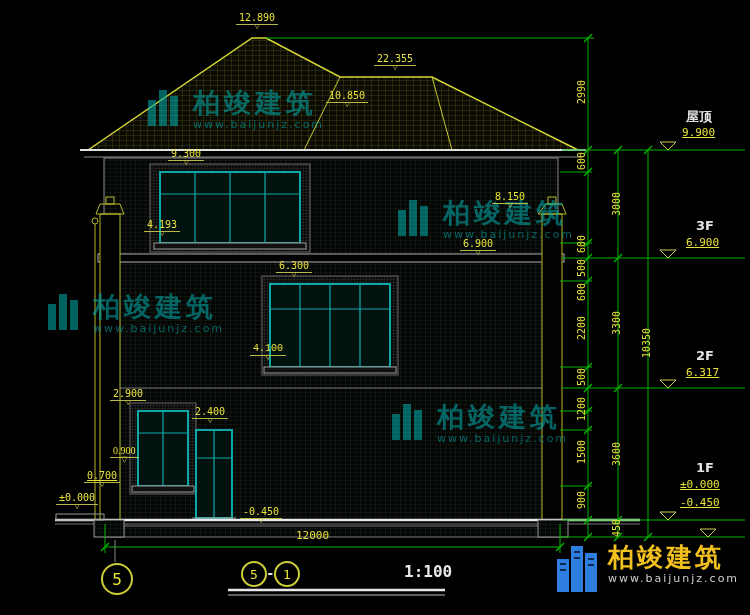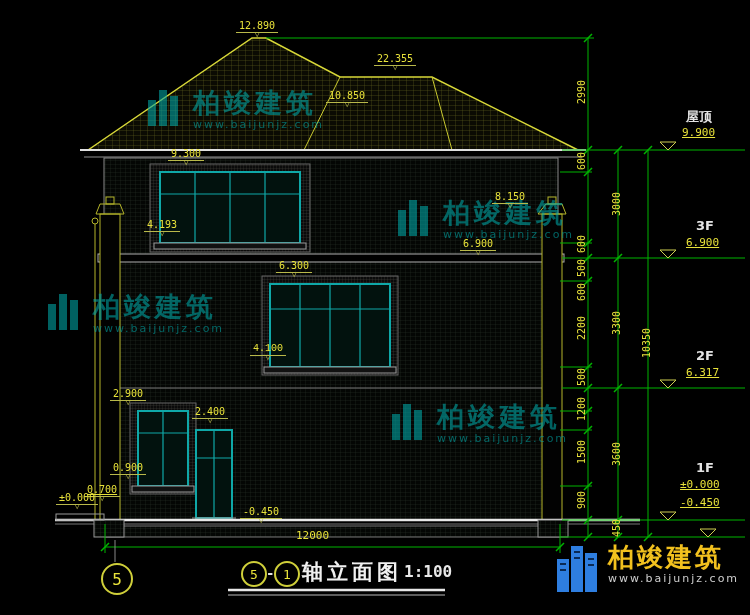--- a/index.html
+++ b/index.html
@@ -194,33 +194,33 @@
       <rect x="13" y="2" width="8" height="36" fill="#00a8a8"></rect>
       <rect x="24" y="8" width="8" height="30" fill="#00a8a8"></rect>
     </svg>
     <div class="txt">
         <span class="cn">柏竣建筑</span>
     <span class="url">www.baijunjz.com</span>
       </div>
   </div>
 
   <div id="drawing-labels">
-      <div class="lvl-label" style="left: 236px; top: 20px;">12.890</div>
+      <div class="lvl-label" style="left: 236px; top: 12px;">12.890</div>
       <div class="lvl-label" style="left: 374px; top: 53px;">22.355</div>
       <div class="lvl-label" style="left: 326px; top: 90px;">10.850</div>
       <div class="lvl-label" style="left: 168px; top: 148px;">9.300</div>
       <div class="lvl-label" style="left: 492px; top: 191px;">8.150</div>
       <div class="lvl-label" style="left: 144px; top: 219px;">4.193</div>
       <div class="lvl-label" style="left: 460px; top: 238px;">6.900</div>
       <div class="lvl-label" style="left: 276px; top: 260px;">6.300</div>
       <div class="lvl-label" style="left: 250px; top: 343px; font-family: Liberation Mono, monospace;">4.100</div>
       <div class="lvl-label" style="left: 110px; top: 388px;">2.900</div>
       <div class="lvl-label" style="left: 192px; top: 406px;">2.400</div>
-      <div class="lvl-label" style="left: 110px; top: 462px;">0.900</div>
-      <div class="lvl-label" style="left: 84px; top: 484px; text-decoration: underline;">0.700</div>
+      <div class="lvl-label" style="left: 110px; top: 445px; font-family: Liberation Serif, serif;">0.900</div>
+      <div class="lvl-label" style="left: 84px; top: 470px; text-decoration: underline;">0.700</div>
       <div class="lvl-label" style="left: 56px; top: 492px;">±0.000</div>
       <div class="lvl-label" style="left: 240px; top: 506px;">-0.450</div>
     </div>
   <div id="right-dims">
       <div class="dim-v" style="left: 581px; top: 92px;">2990</div>
       <div class="dim-v" style="left: 581px; top: 161px;">600</div>
       <div class="dim-v" style="left: 581px; top: 244px;">600</div>
       <div class="dim-v" style="left: 581px; top: 268px;">500</div>
       <div class="dim-v" style="left: 581px; top: 292px;">600</div>
       <div class="dim-v" style="left: 581px; top: 328px;">2200</div>
@@ -244,21 +244,20 @@
   <span class="lv-name" style="left:696px;top:460px">1F</span>
   <span class="lv-val" style="left:680px;top:478px">±0.000</span>
   <span class="lv-val" style="left:680px;top:496px">-0.450</span>
 
   <div class="dim-h" style="left:296px;top:529px">12000</div>
 
   <div class="bubble lg" style="left:101px;top:563px">5</div>
   <div class="bubble sm" style="left:241px;top:561px">5</div>
   <div class="title-dash" style="left:266px;top:565px">-</div>
   <div class="bubble sm" style="left:274px;top:561px">1</div>
-  <div class="title-name" style="left:302px;top:558px">轴立面图</div>
   <div class="title-scale" style="left:404px;top:562px">1:100</div>
 
   <div class="logo" style="left:556px;top:542px">
     <svg width="44" height="52" viewBox="0 0 44 52">
       <rect x="1" y="17" width="12" height="33" fill="#2e7ee0"></rect>
       <rect x="15" y="4" width="12" height="46" fill="#2e7ee0"></rect>
       <rect x="29" y="11" width="12" height="39" fill="#2e7ee0"></rect>
       <path d="M4 22h6M4 28h6M18 10h6M18 16h6M32 17h6M32 23h6" stroke="#0a2a55" stroke-width="2"></path>
     </svg>
     <div class="txt">

